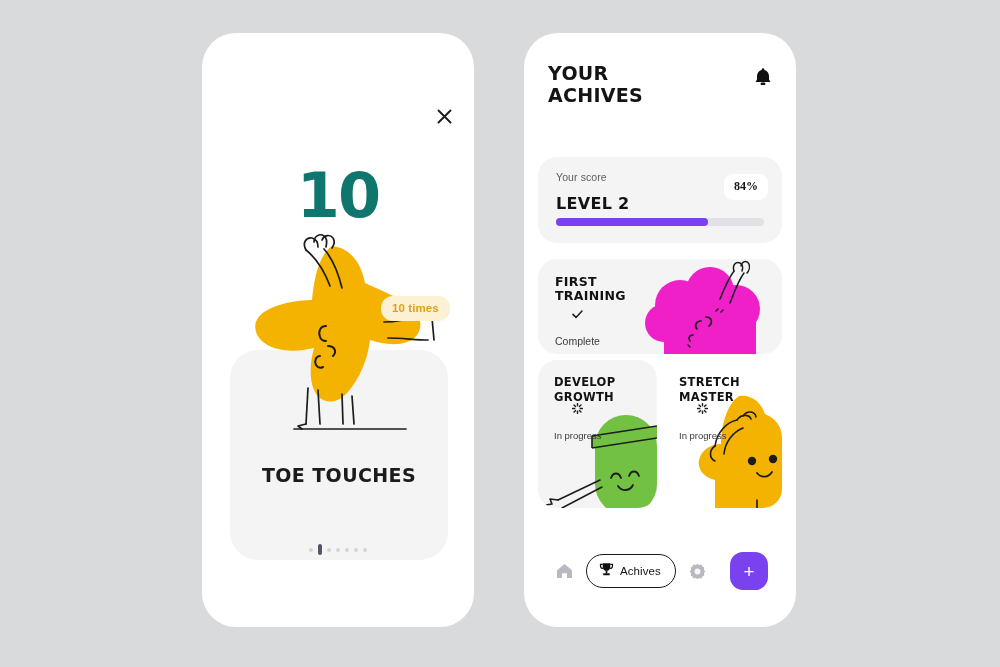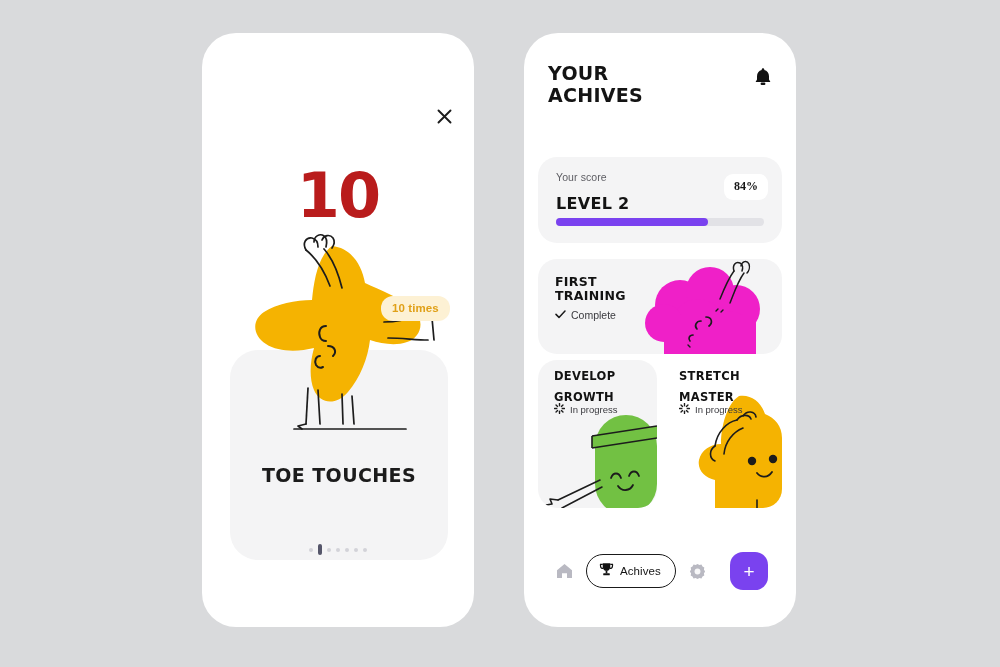--- a/index.html
+++ b/index.html
@@ -26,21 +26,21 @@
     position: absolute; right: 17px; top: 70px;
     width: 26px; height: 26px;
     display: flex; align-items: center; justify-content: center;
     color: #1c1c1c; cursor: pointer;
   }
   .big-count {
     position: absolute; left: 0; right: 0; top: 132px;
     text-align: center;
     font-family: "DejaVu Sans", sans-serif;
     font-size: 62px; font-weight: 700; letter-spacing: -2px;
-    color: #b91c1c; line-height: 1;
+    color: #0f766e; line-height: 1;
   }
 
   .info-card {
     position: absolute; left: 28px; top: 317px;
     width: 218px; height: 210px;
     background: #f4f4f5; border-radius: 28px;
   }
   .exercise-title {
     position: absolute; left: 0; right: 0; top: 115px;
     text-align: center;
@@ -114,25 +114,25 @@
   #card-develop { left: 14px; top: 327px; width: 119px; height: 148px; }
   #card-stretch { left: 139px; top: 327px; width: 119px; height: 148px; background: #ffffff; }
 
   .ach-title {
     position: absolute; left: 17px; top: 16px;
     font-family: "DejaVu Sans", sans-serif;
     font-weight: 700; font-size: 12.5px; line-height: 13.5px;
     letter-spacing: .3px; color: #121212; text-transform: uppercase;
     white-space: pre-line; z-index: 3;
   }
-  #card-develop .ach-title, #card-stretch .ach-title { left: 16px; top: 6px; font-size: 11.5px; line-height: 21px; }
+  #card-develop .ach-title, #card-stretch .ach-title { left: 16px; top: 15px; font-size: 11.5px; line-height: 15px; }
   .ach-status {
     position: absolute; left: 17px; top: 50px;
-    display: flex; align-items: center; gap: 5px;
-    font-size: 10.5px; color: #3a3a3f; z-index: 3;
+    display: flex; align-items: center; gap: 14px;
+    font-size: 10.5px; color: #3a3a3f; z-index: 3; flex-direction: column;
   }
   #card-develop .ach-status, #card-stretch .ach-status { left: 16px; top: 43px; font-size: 9.5px; }
   .ach-art { position: absolute; inset: 0; z-index: 1; pointer-events: none; }
 
   
   .navbar {
     position: absolute; left: 0; right: 0; bottom: 36px; height: 40px;
     display: flex; align-items: center; gap: 10px;
     padding: 0 28px;
   }

